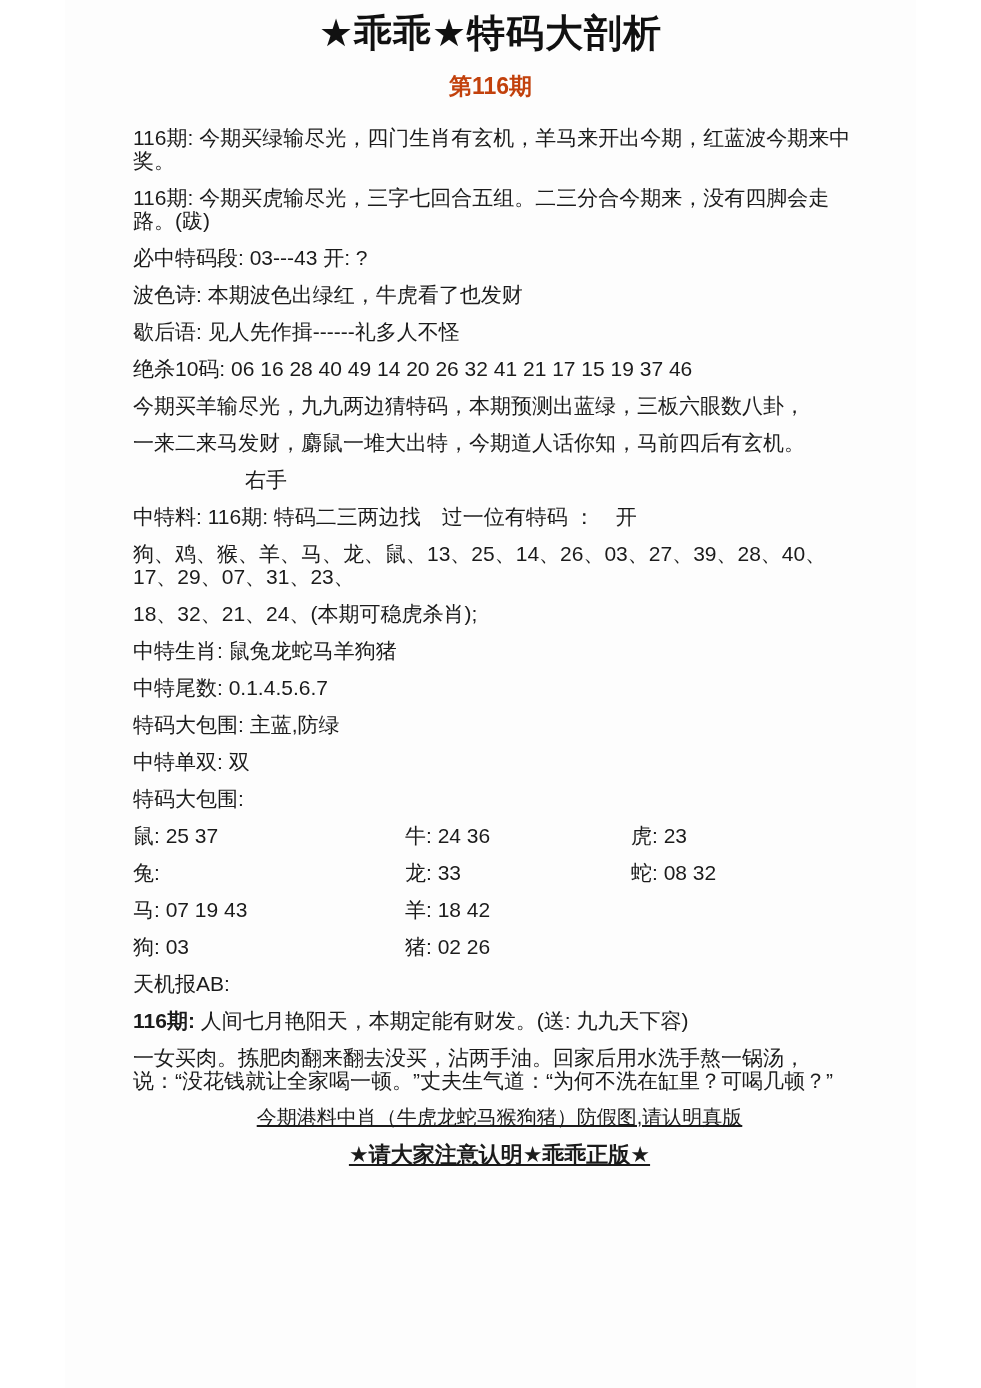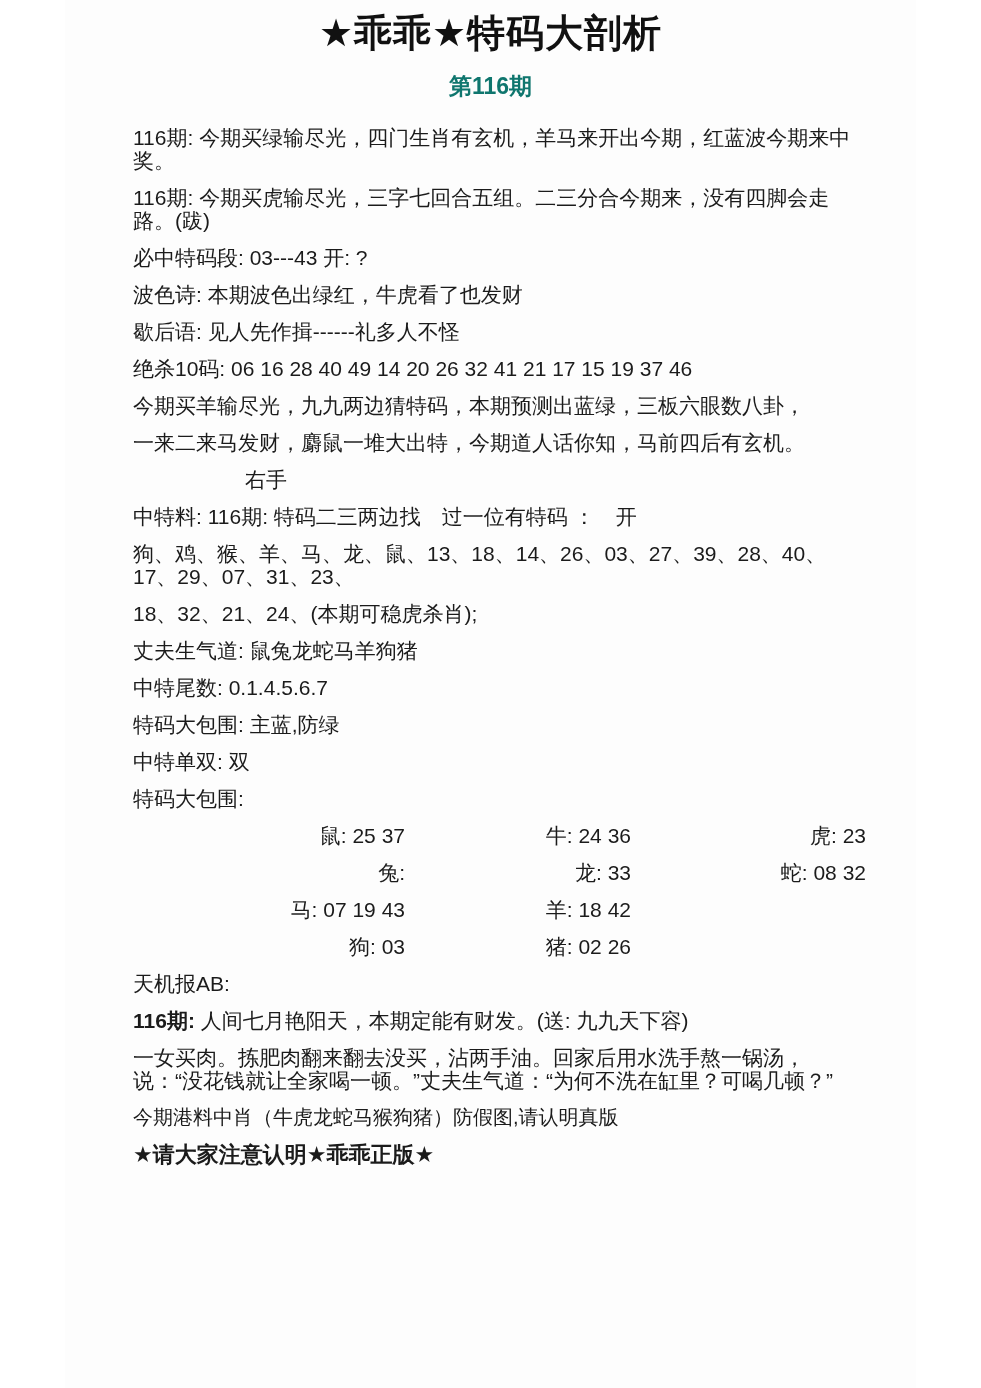--- a/index.html
+++ b/index.html
@@ -23,21 +23,21 @@
     font-size: 38px;
     font-weight: bold;
     letter-spacing: 1px;
     color: #111;
   }
   .issue {
     margin: 12px 0 24px 0;
     text-align: center;
     font-size: 23px;
     font-weight: bold;
-    color: #0f766e;
+    color: #c2410c;
   }
   .content {
     padding: 0 50px 0 68px;
   }
   .content p {
     margin: 0 0 14px 0;
     font-size: 21px;
     line-height: 23px;
     white-space: normal;
   }
@@ -45,34 +45,35 @@
     padding-left: 112px;
   }
   .bold {
     font-weight: bold;
   }
   .poem-label {
     font-weight: bold;
   }
   .z-table {
     margin: 2px 0 0 0;
-    text-align: right;
   }
   .z-row {
     display: grid;
     grid-template-columns: 272px 226px auto;
     margin: 0 0 14px 0;
     font-size: 21px;
     line-height: 23px;
   }
   .humor-body {
     max-width: 885px;
   }
   .centered {
+    text-align: center;
     padding: 0 !important;
+    text-decoration: underline;
   }
   .footer-line-1 {
     margin-top: 6px !important;
     font-size: 20px !important;
   }
   .footer-line-2 {
     margin-top: 10px !important;
     font-size: 22px !important;
     font-weight: bold;
   }
@@ -93,23 +94,23 @@
     <p>116期: 今期买绿输尽光，四门生肖有玄机，羊马来开出今期，红蓝波今期来中奖。</p>
     <p>116期: 今期买虎输尽光，三字七回合五组。二三分合今期来，没有四脚会走路。(跋)</p>
     <p>必中特码段: 03---43 开: ?</p>
     <p>波色诗: 本期波色出绿红，牛虎看了也发财</p>
     <p>歇后语: 见人先作揖------礼多人不怪</p>
     <p>绝杀10码: 06 16 28 40 49 14 20 26 32 41 21 17 15 19 37 46</p>
     <p>今期买羊输尽光，九九两边猜特码，本期预测出蓝绿，三板六眼数八卦，</p>
     <p>一来二来马发财，麝鼠一堆大出特，今期道人话你知，马前四后有玄机。</p>
     <p class="indented">右手</p>
     <p>中特料: 116期: 特码二三两边找　过一位有特码 ：　开</p>
-    <p>狗、鸡、猴、羊、马、龙、鼠、13、18、14、26、03、27、39、28、40、17、29、07、31、23、</p>
+    <p>狗、鸡、猴、羊、马、龙、鼠、13、25、14、26、03、27、39、28、40、17、29、07、31、23、</p>
     <p>18、32、21、24、(本期可稳虎杀肖);</p>
-    <p>丈夫生气道: 鼠兔龙蛇马羊狗猪</p>
+    <p>中特生肖: 鼠兔龙蛇马羊狗猪</p>
     <p>中特尾数: 0.1.4.5.6.7</p>
     <p>特码大包围: 主蓝,防绿</p>
     <p>中特单双: 双</p>
     <p>特码大包围:</p>
 
     <div class="z-table">
       <div class="z-row">
         <span>鼠: 25 37</span>
         <span>牛: 24 36</span>
         <span>虎: 23</span>

